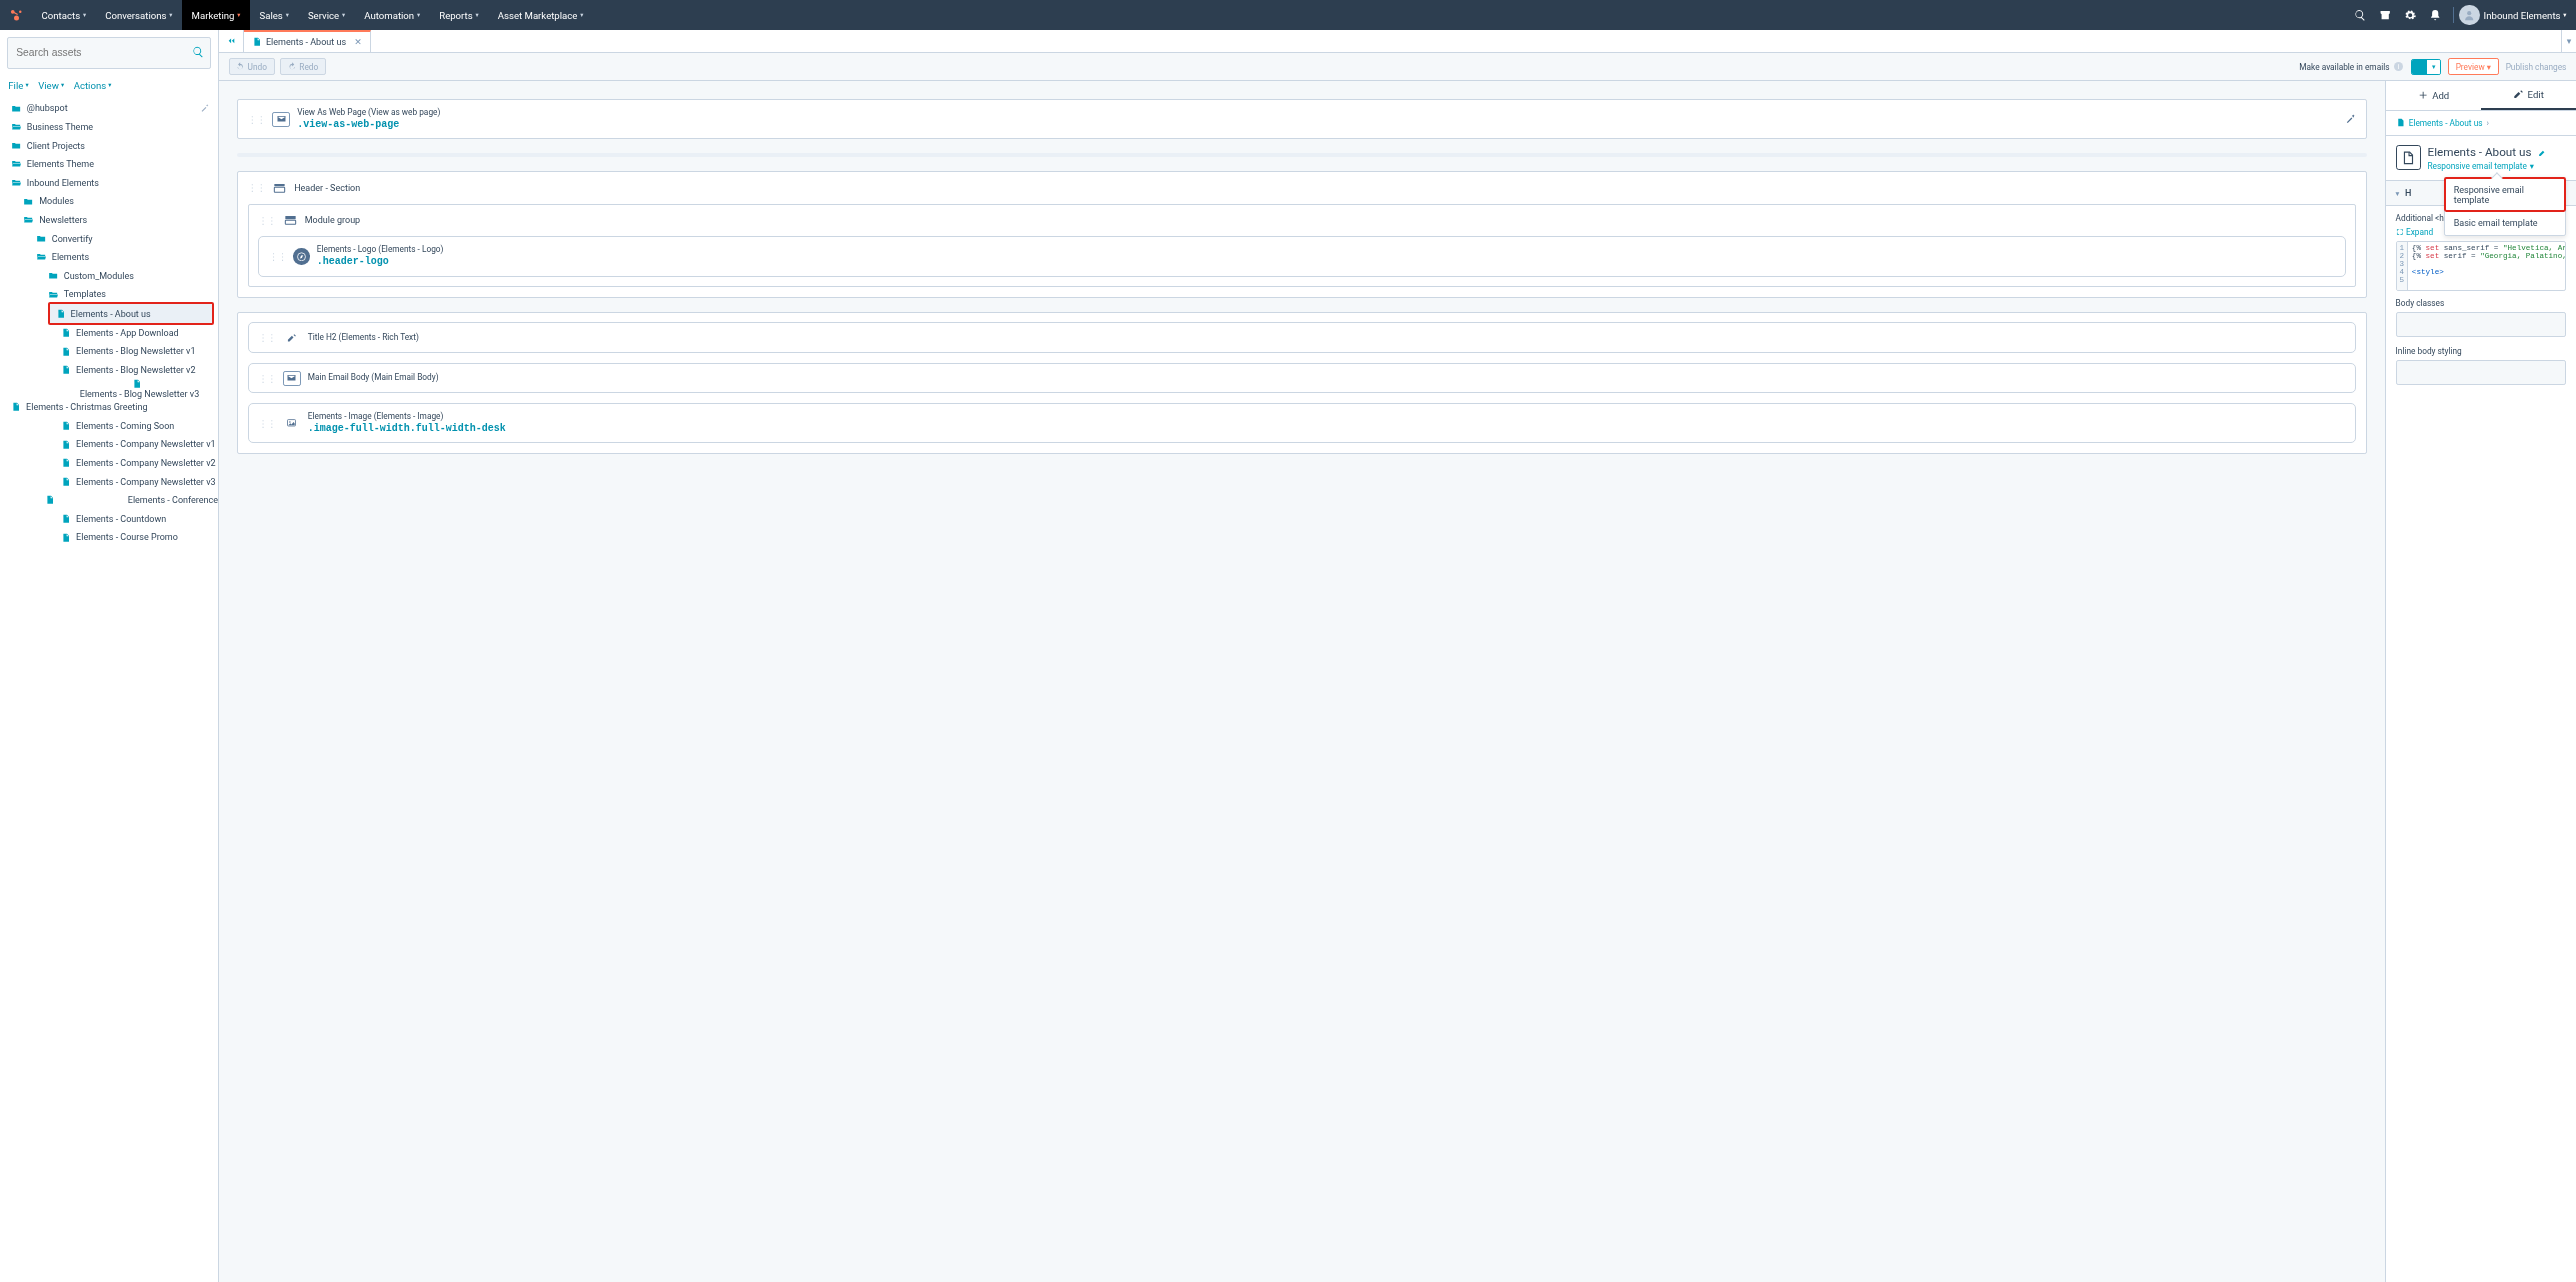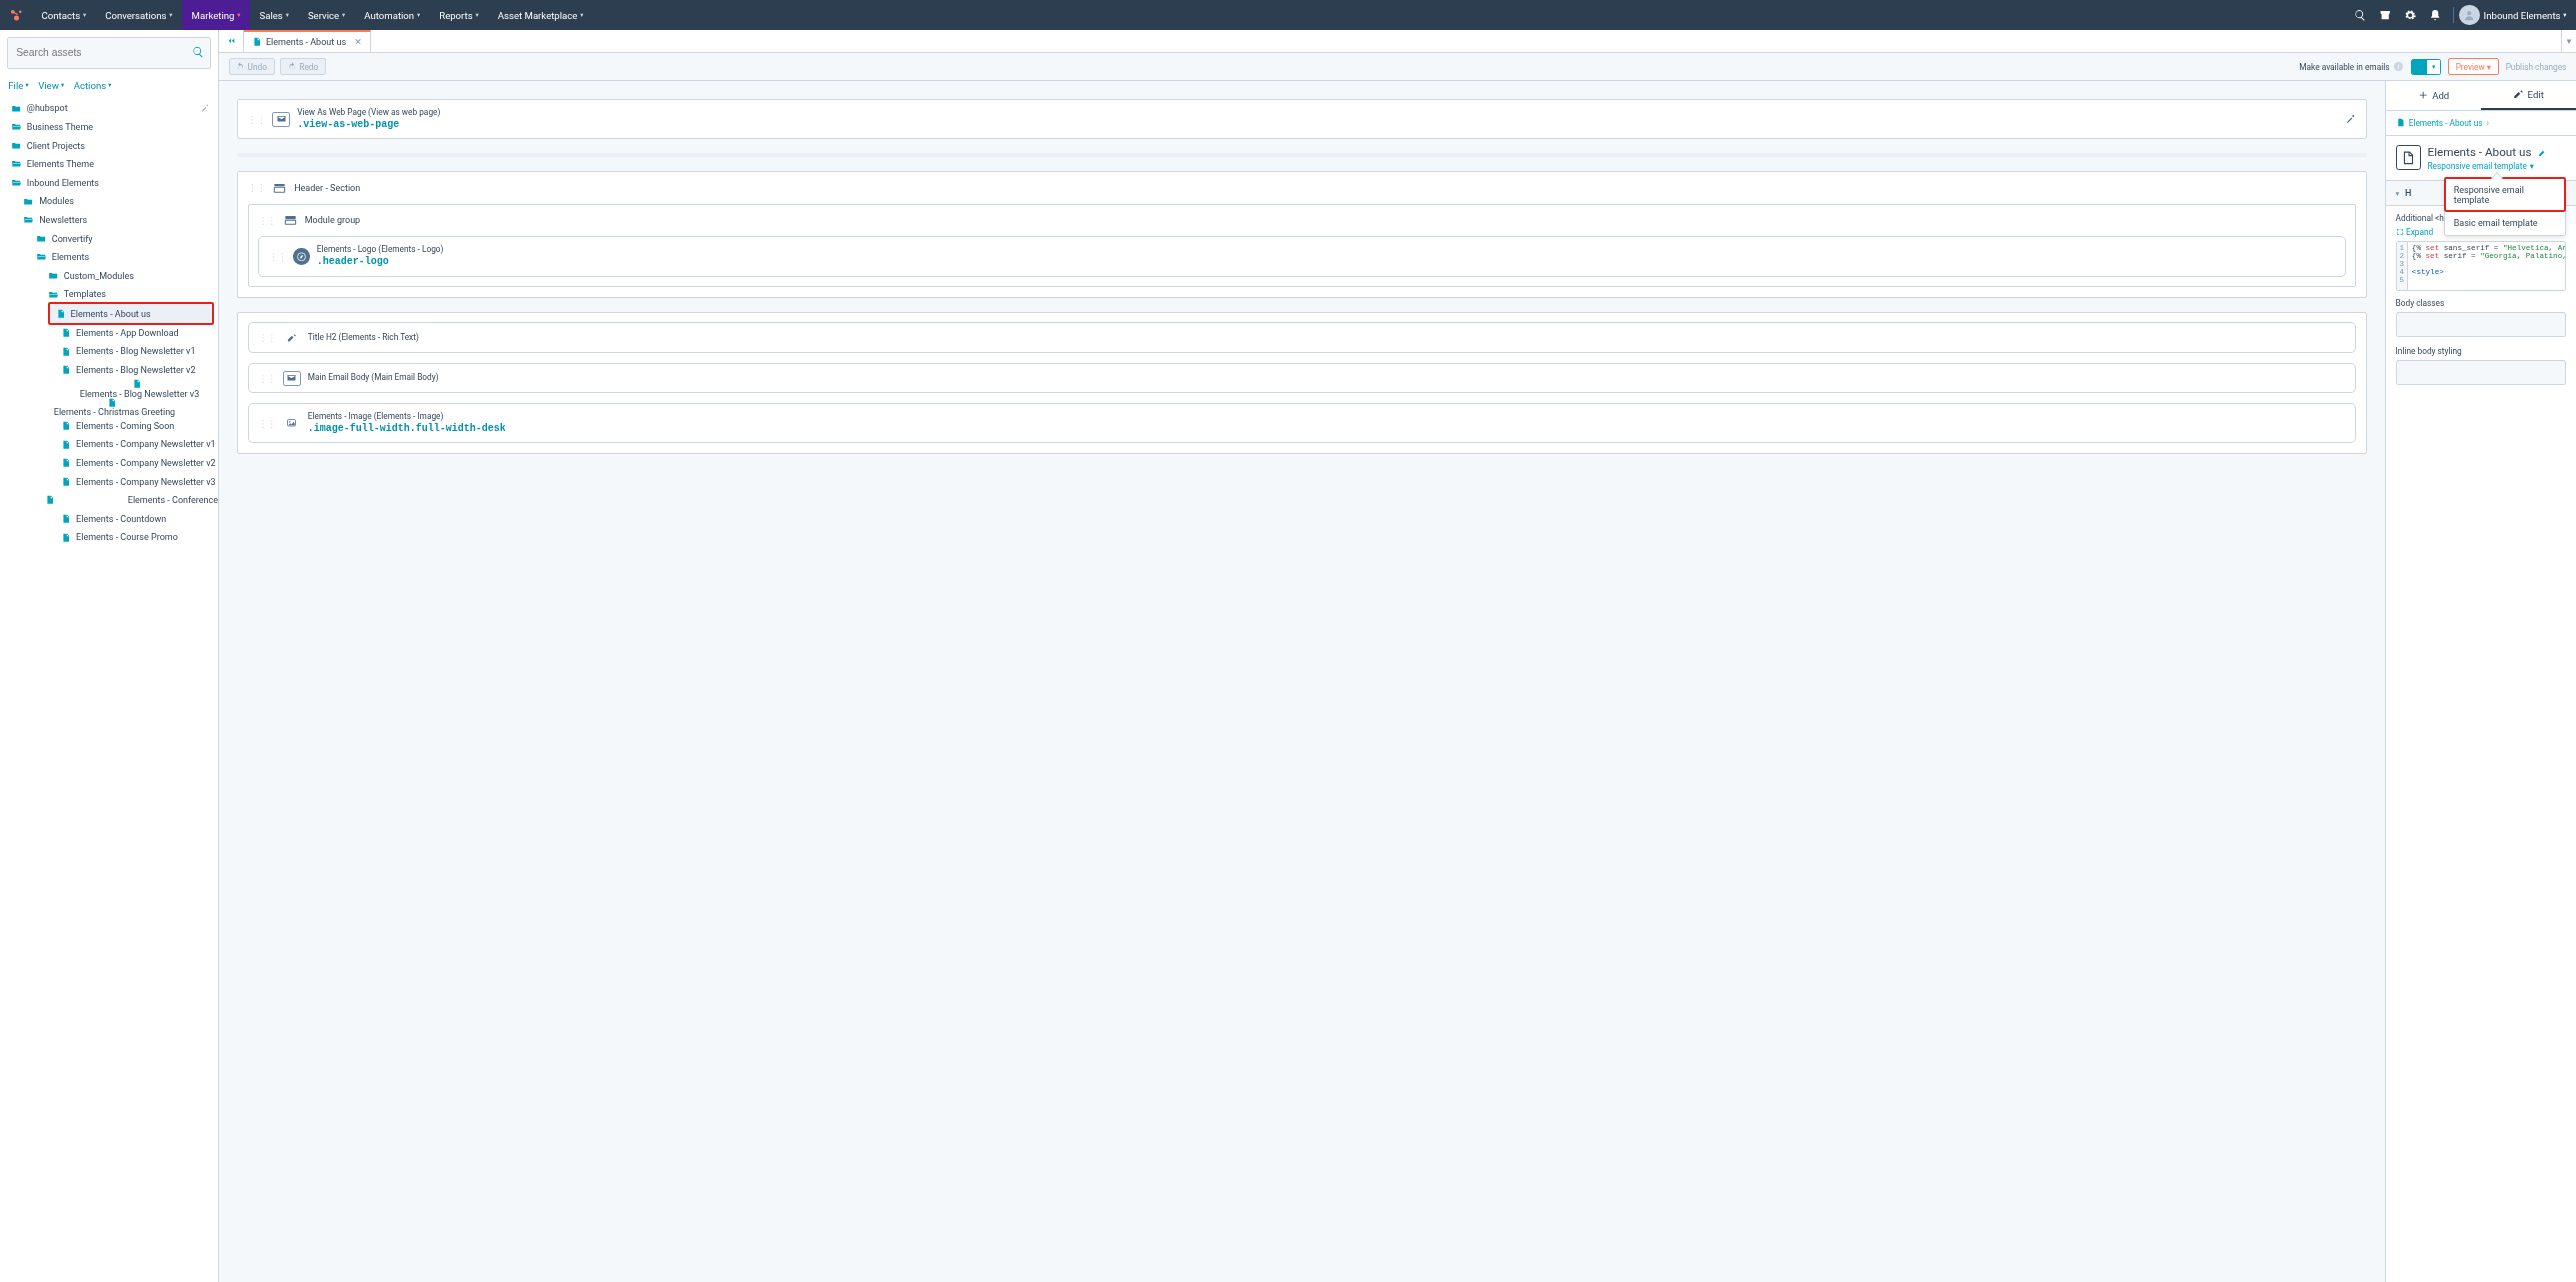--- a/index.html
+++ b/index.html
@@ -14,21 +14,21 @@
   --text-dark: #33475b;
   --text-muted: #7c98b6;
   --mono: "SFMono-Regular", Consolas, "Liberation Mono", Menlo, monospace;
 }
 
 
 .topnav { height: 30px; background: var(--navy); display: flex; align-items: center; color: #fff; padding: 0 9.6px 0 0; }
 .topnav .logo { width: 32px; display:flex; align-items:center; justify-content:center; }
 .topnav .logo svg { width: 15px; height: 15px; }
 .topnav .navitem { padding: 0 9.6px; height: 30px; display:flex; align-items:center; font-size: 9.6px; cursor:pointer; color:#fff; }
-.topnav .navitem.active { background:#4c1d95; }
+.topnav .navitem.active { background:#000000; }
 .topnav .navitem .chev { margin-left: 2.8px; font-size: 6.2px; color:#cbd6e2; }
 .topnav .navitem.active .chev { color: var(--orange); }
 .topnav .spacer { flex: 1; }
 .topnav .icon-btn { width: 25px; height:30px; display:flex; align-items:center; justify-content:center; cursor:pointer; color:#fff; }
 .topnav .icon-btn svg { width:12.4px; height:12.4px; }
 .topnav .divider { width:0.7px; height:16.5px; background:#516f90; margin:0 5.5px; }
 .topnav .avatar { width:20.6px; height:20.6px; border-radius:50%; background:#cbd6e2; display:flex; align-items:center; justify-content:center; margin-right:4.1px; }
 .topnav .avatar svg { width:12.4px; height:12.4px; fill:#eaf0f6; }
 .topnav .account { display:flex; align-items:center; cursor:pointer; font-size:9.6px; }
 
@@ -334,21 +334,21 @@
           </svg>
           <span>Elements - Blog Newsletter v2</span>
         </div>
         <div class="tree-row" style="padding-left: 61px; flex-direction: column;">
           <svg class="file" viewBox="0 0 24 24">
             <path fill="#00a4bd" d="M6 2h9l5 5v15H6V2z"></path>
             <path fill="#fff" d="M14 3v5h5"></path>
           </svg>
           <span>Elements - Blog Newsletter v3</span>
         </div>
-        <div class="tree-row" style=" flex-direction: column;">
+        <div class="tree-row" style="">
           <svg class="file" viewBox="0 0 24 24">
             <path fill="#00a4bd" d="M6 2h9l5 5v15H6V2z"></path>
             <path fill="#fff" d="M14 3v5h5"></path>
           </svg>
           <span>Elements - Christmas Greeting</span>
         </div>
         <div class="tree-row" style="padding-left: 61px;">
           <svg class="file" viewBox="0 0 24 24">
             <path fill="#00a4bd" d="M6 2h9l5 5v15H6V2z"></path>
             <path fill="#fff" d="M14 3v5h5"></path>

